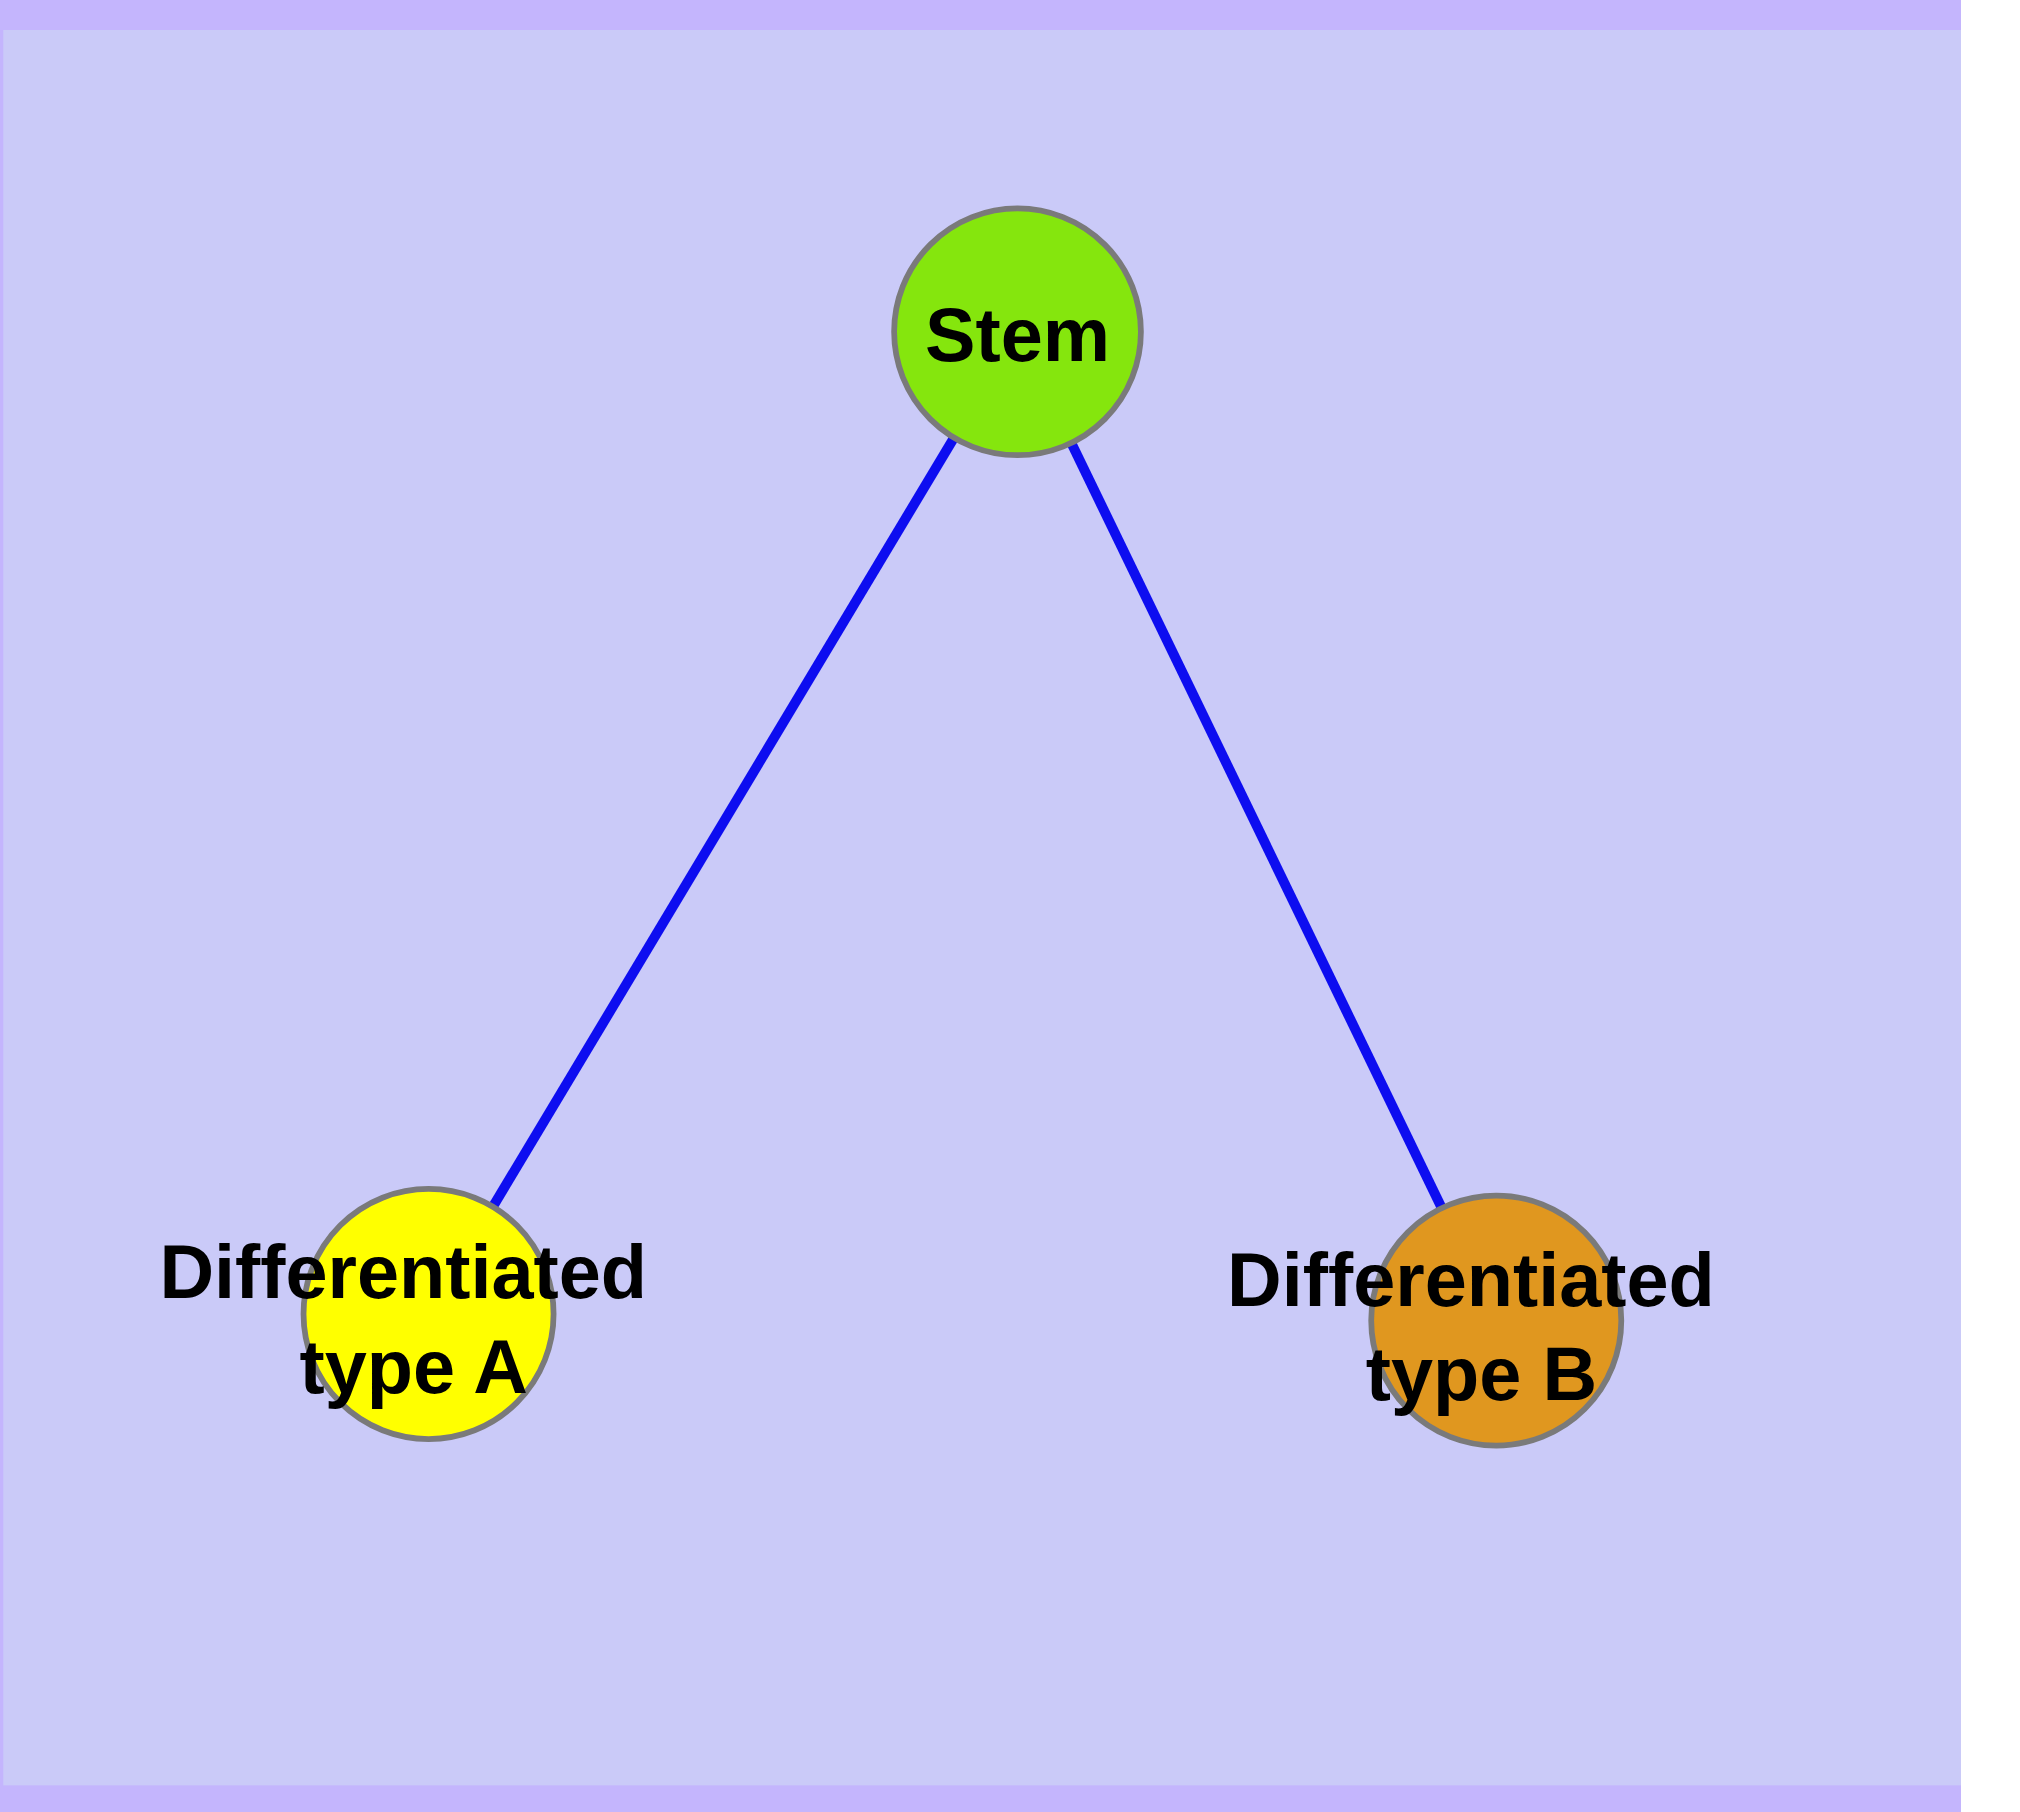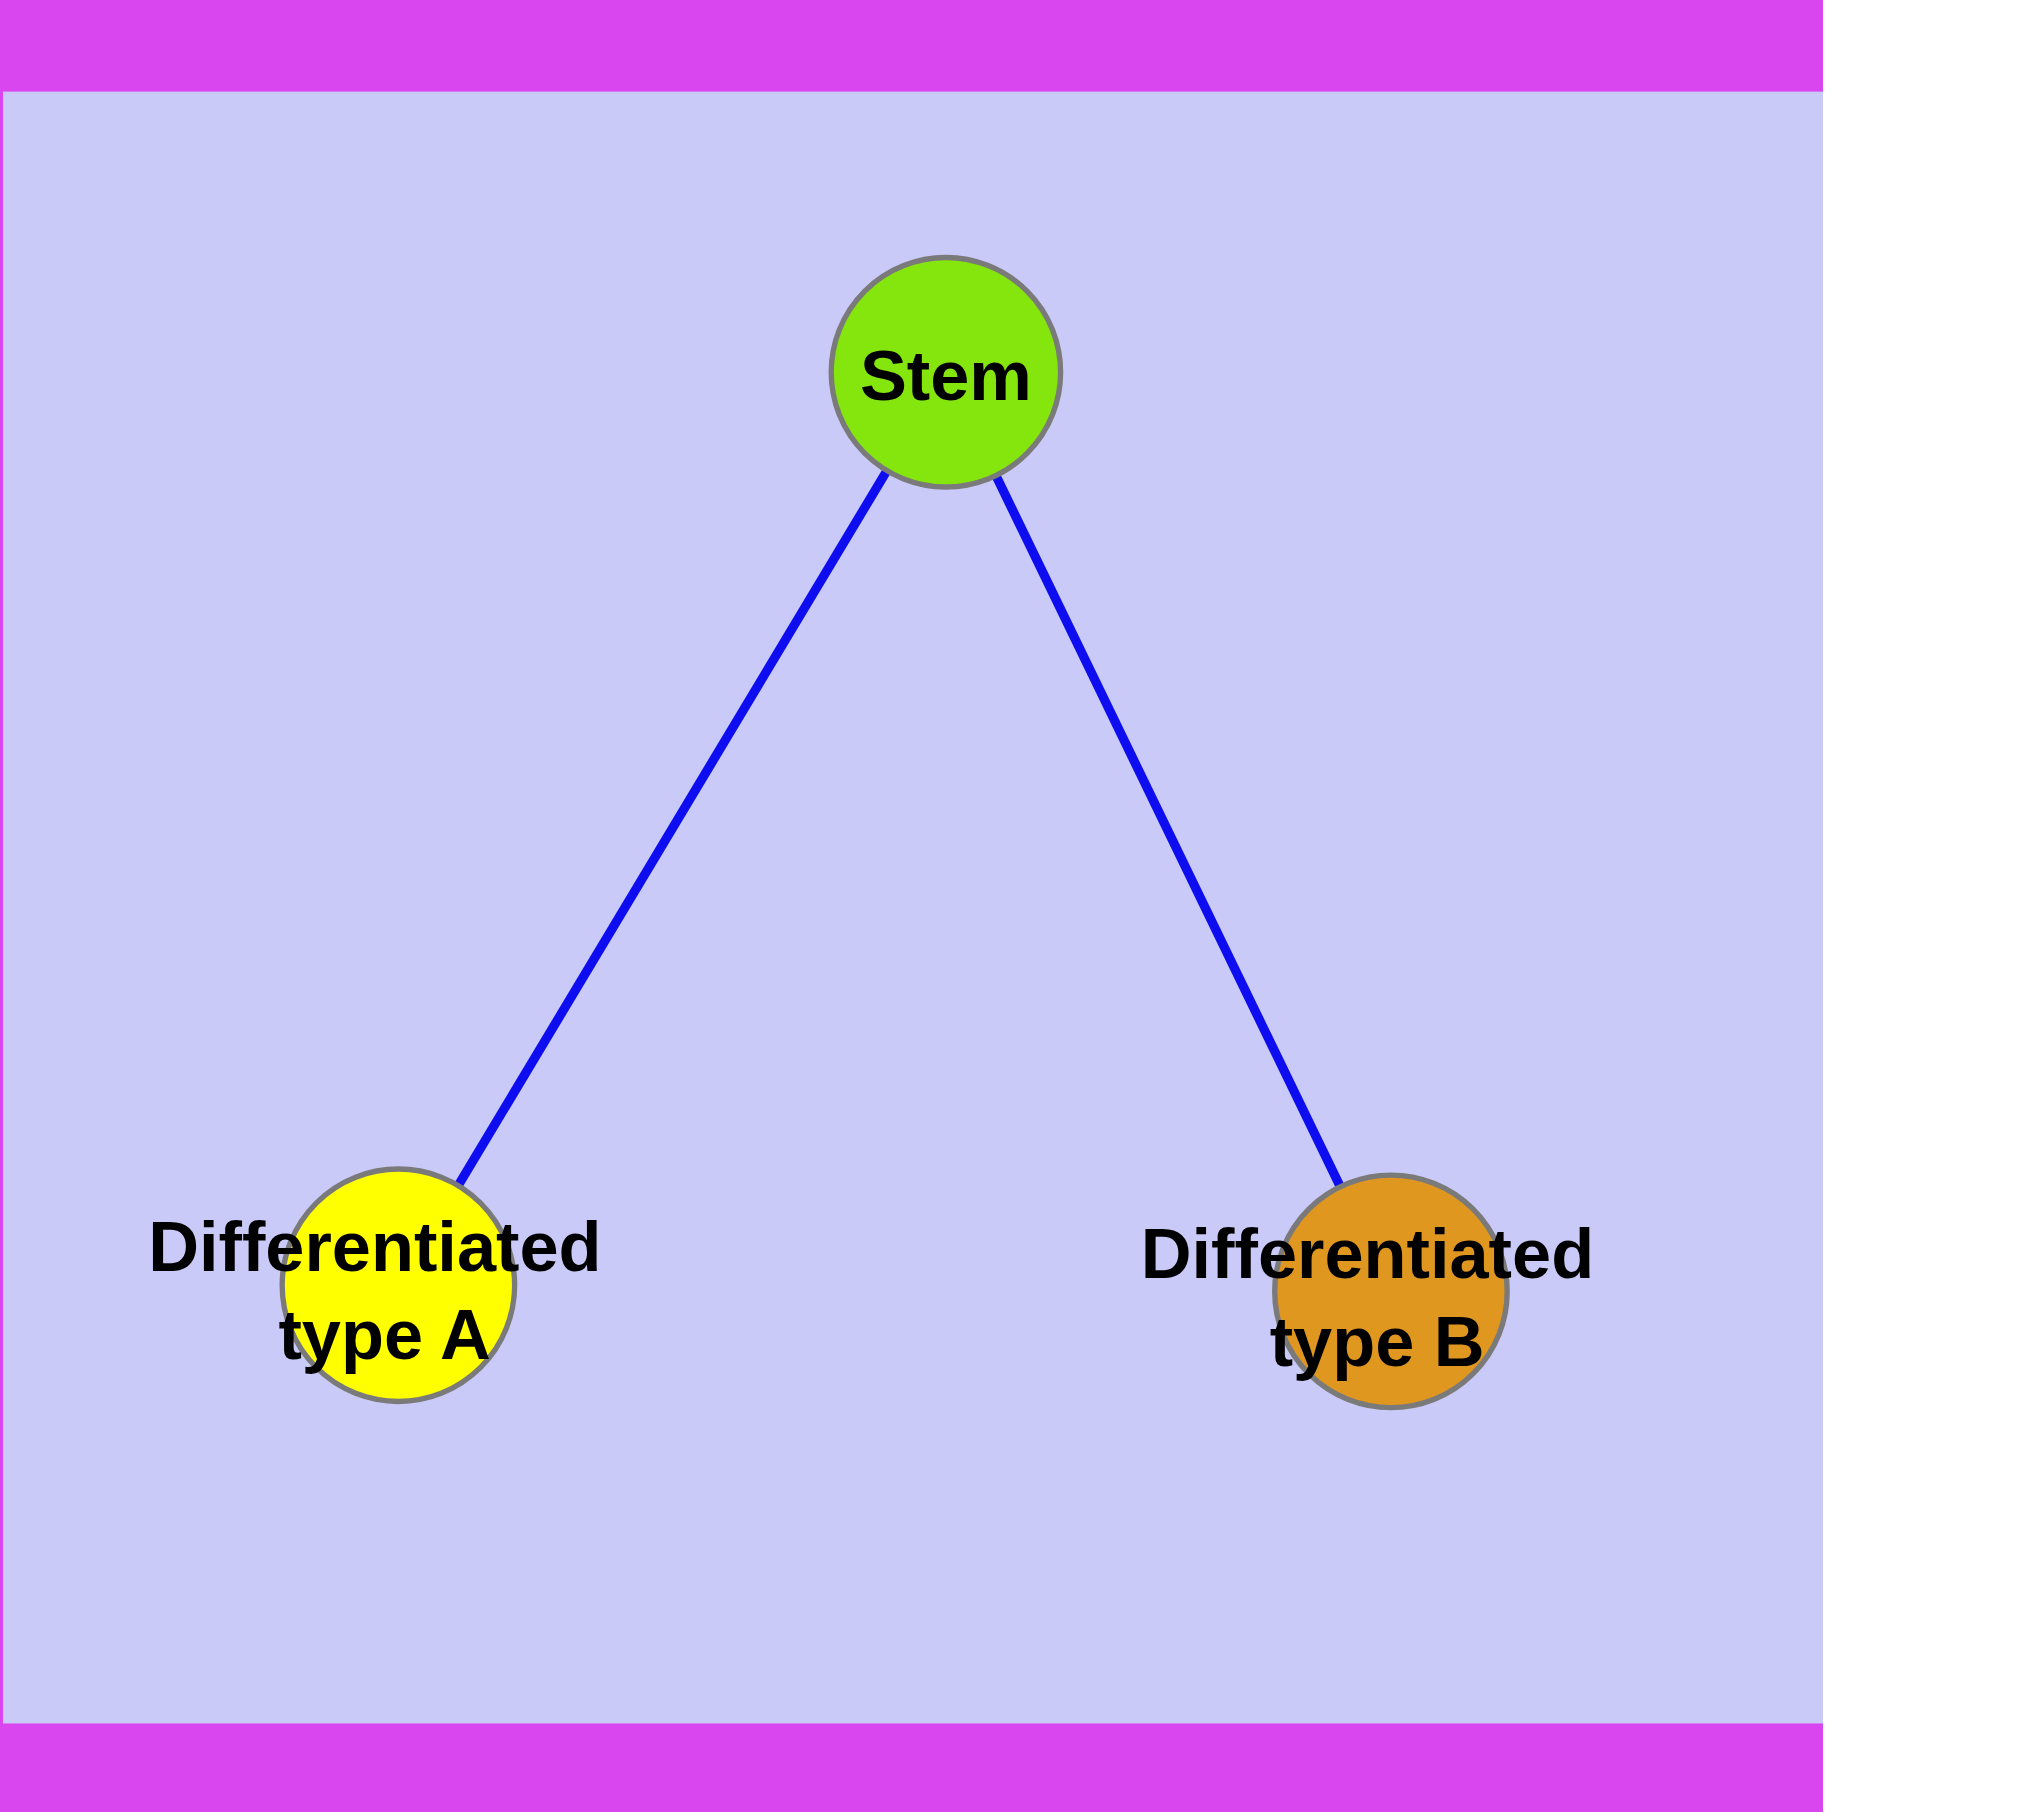--- a/index.html
+++ b/index.html
@@ -2,23 +2,23 @@
 <html style="font-size:13.6px"><head>
 <meta charset="utf-8">
 <style>
   html, body {
     margin: 0;
     padding: 0;
     background: #ffffff;
   }
   .stage {
     position: relative;
-    width: 1823px;
+    width: 1961px;
     height: 1812px;
-    background: #d946ef;
+    background: #c4b5fd;
     overflow: hidden;
     font-family: "Liberation Sans", "DejaVu Sans", sans-serif;
   }
   .stage svg {
     position: absolute;
     top: 0;
     left: 0;
     width: 100%;
     height: 100%;
     display: block;

